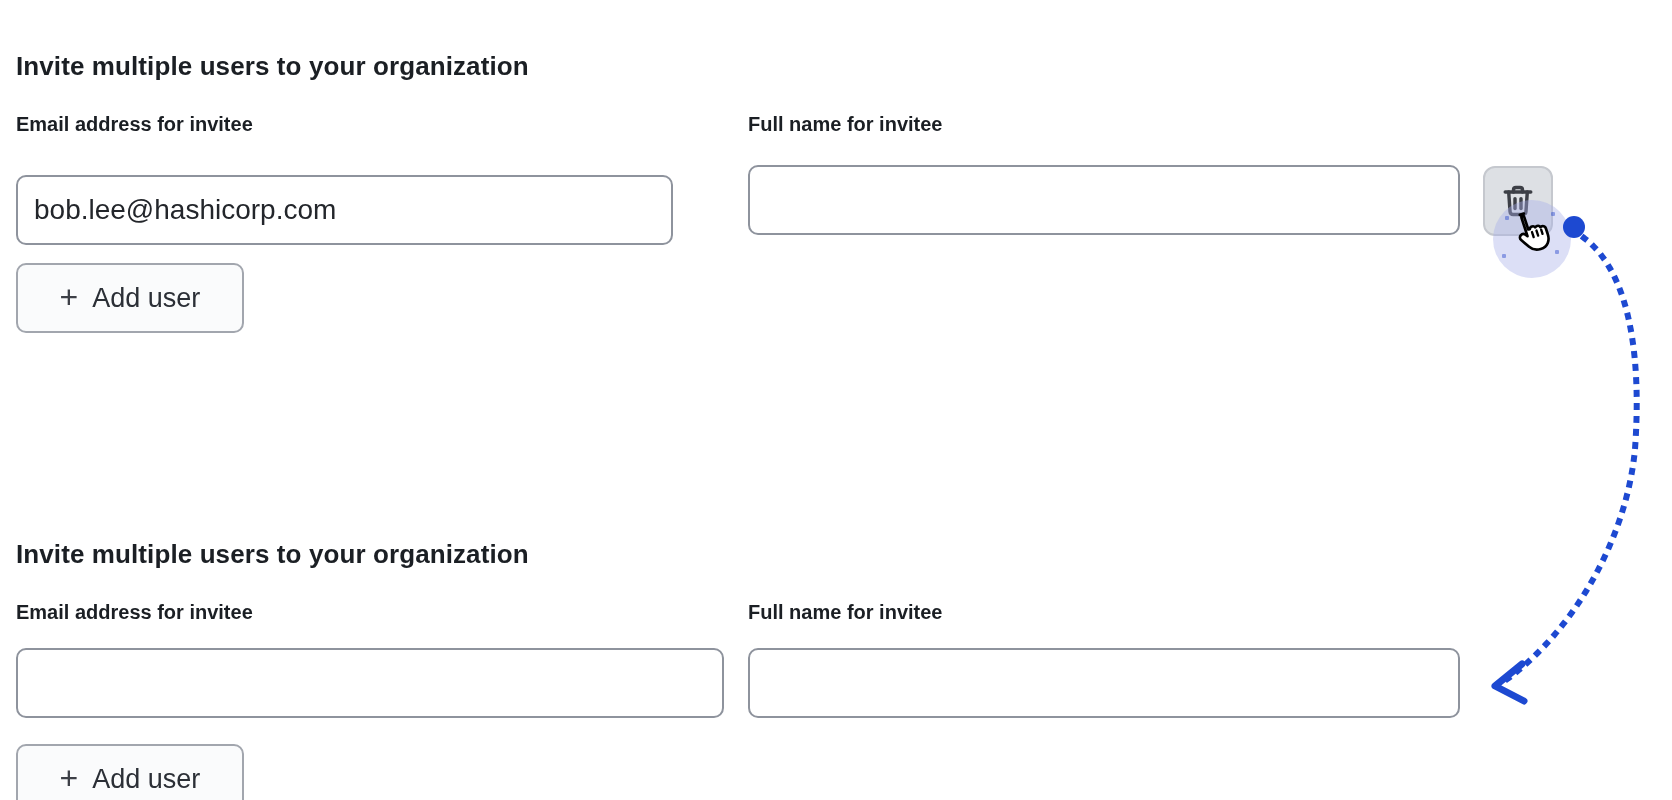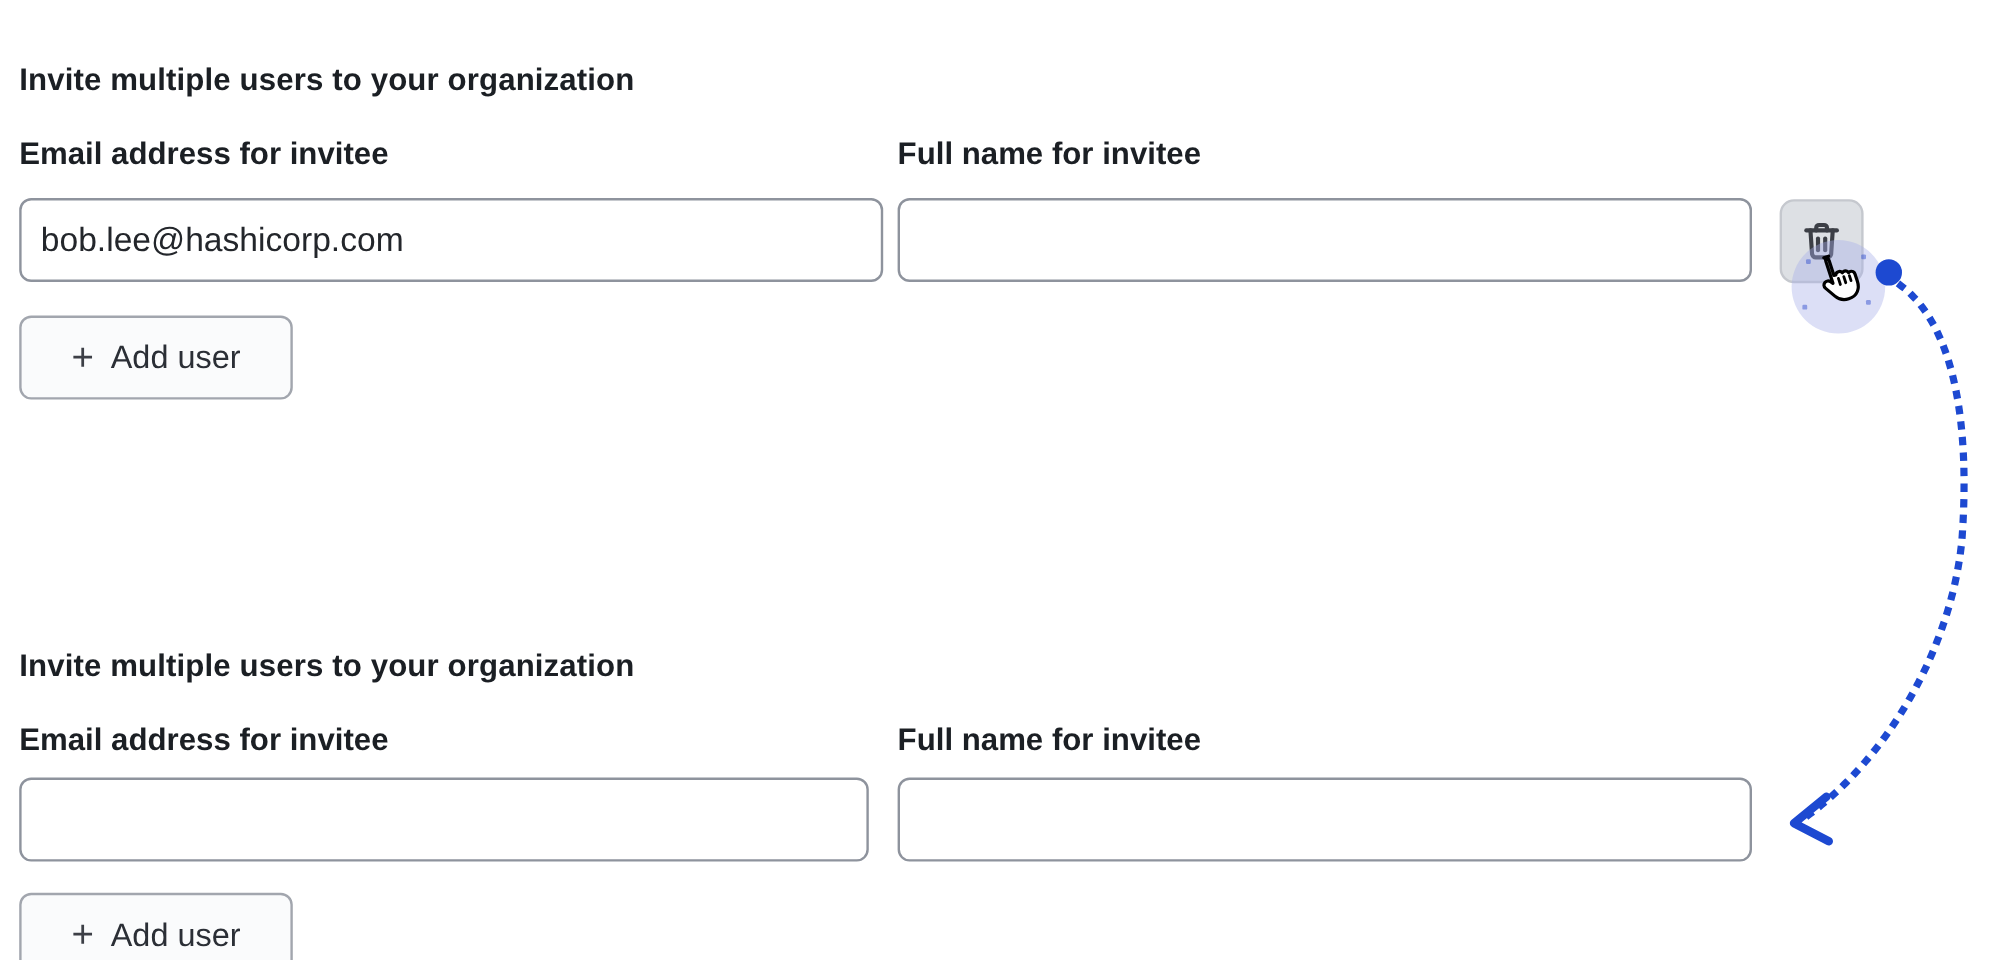--- a/index.html
+++ b/index.html
@@ -16,21 +16,21 @@
     position: absolute;
     left: 16px;
     font-size: 26px;
     font-weight: 700;
     color: #1b1f24;
     letter-spacing: 0.1px;
     white-space: nowrap;
   }
   .field-label {
     position: absolute;
-    font-size: 26px;
+    font-size: 20px;
     font-weight: 700;
     color: #1b1f24;
     white-space: nowrap;
   }
   .text-input {
     position: absolute;
     box-sizing: border-box;
     height: 70px;
     border: 2px solid #8e939d;
     border-radius: 10px;
@@ -110,21 +110,21 @@
 <body>
 
 <div id="canvas">
 
   <div class="heading" style="top:20px">Invite multiple users to your organization</div>
 
   <div class="field-label" style="left:16px; top:82px">Email address for invitee</div>
 
   <div class="field-label" style="left:748px; top:82px">Full name for invitee</div>
 
-  <input class="text-input" style="left: 16px; top: 134px; width: 720px;" type="text" value="bob.lee@hashicorp.com">
+  <input class="text-input" style="left: 16px; top: 144px; width: 657px;" type="text" value="bob.lee@hashicorp.com">
 
   <input class="text-input" style="left: 748px; top: 134px; width: 712px;" type="text" value="">
 
   <button class="delete-btn">
     <span style="display:flex">
       <svg width="36" height="36" viewBox="0 0 24 24" fill="none" stroke="#3c3f46" stroke-width="2.3" stroke-linecap="round" stroke-linejoin="round">
         <path d="M3.5 6h17"></path>
         <path d="M9 6V4.6c0-.9.7-1.6 1.6-1.6h2.8c.9 0 1.6.7 1.6 1.6V6"></path>
         <path d="M5.8 6l.9 13.1c.1 1.1 1 1.9 2.1 1.9h6.4c1.1 0 2-.8 2.1-1.9L18.2 6"></path>
         <path d="M10 10.5v6.5"></path>

